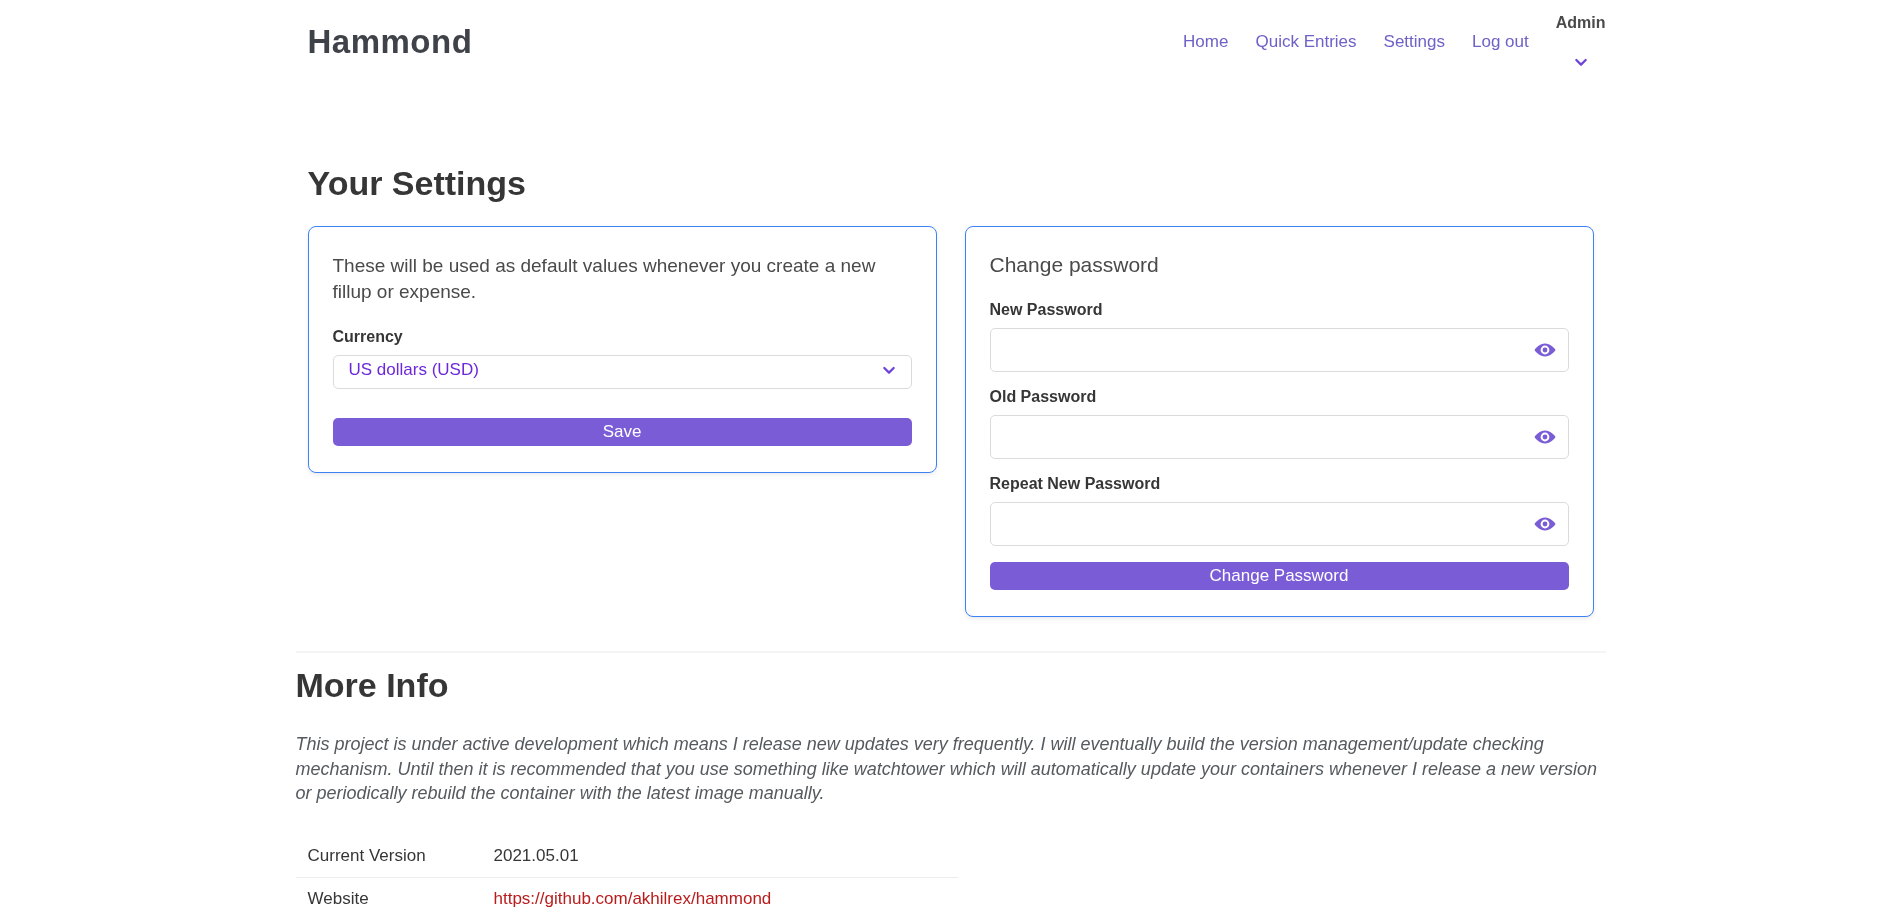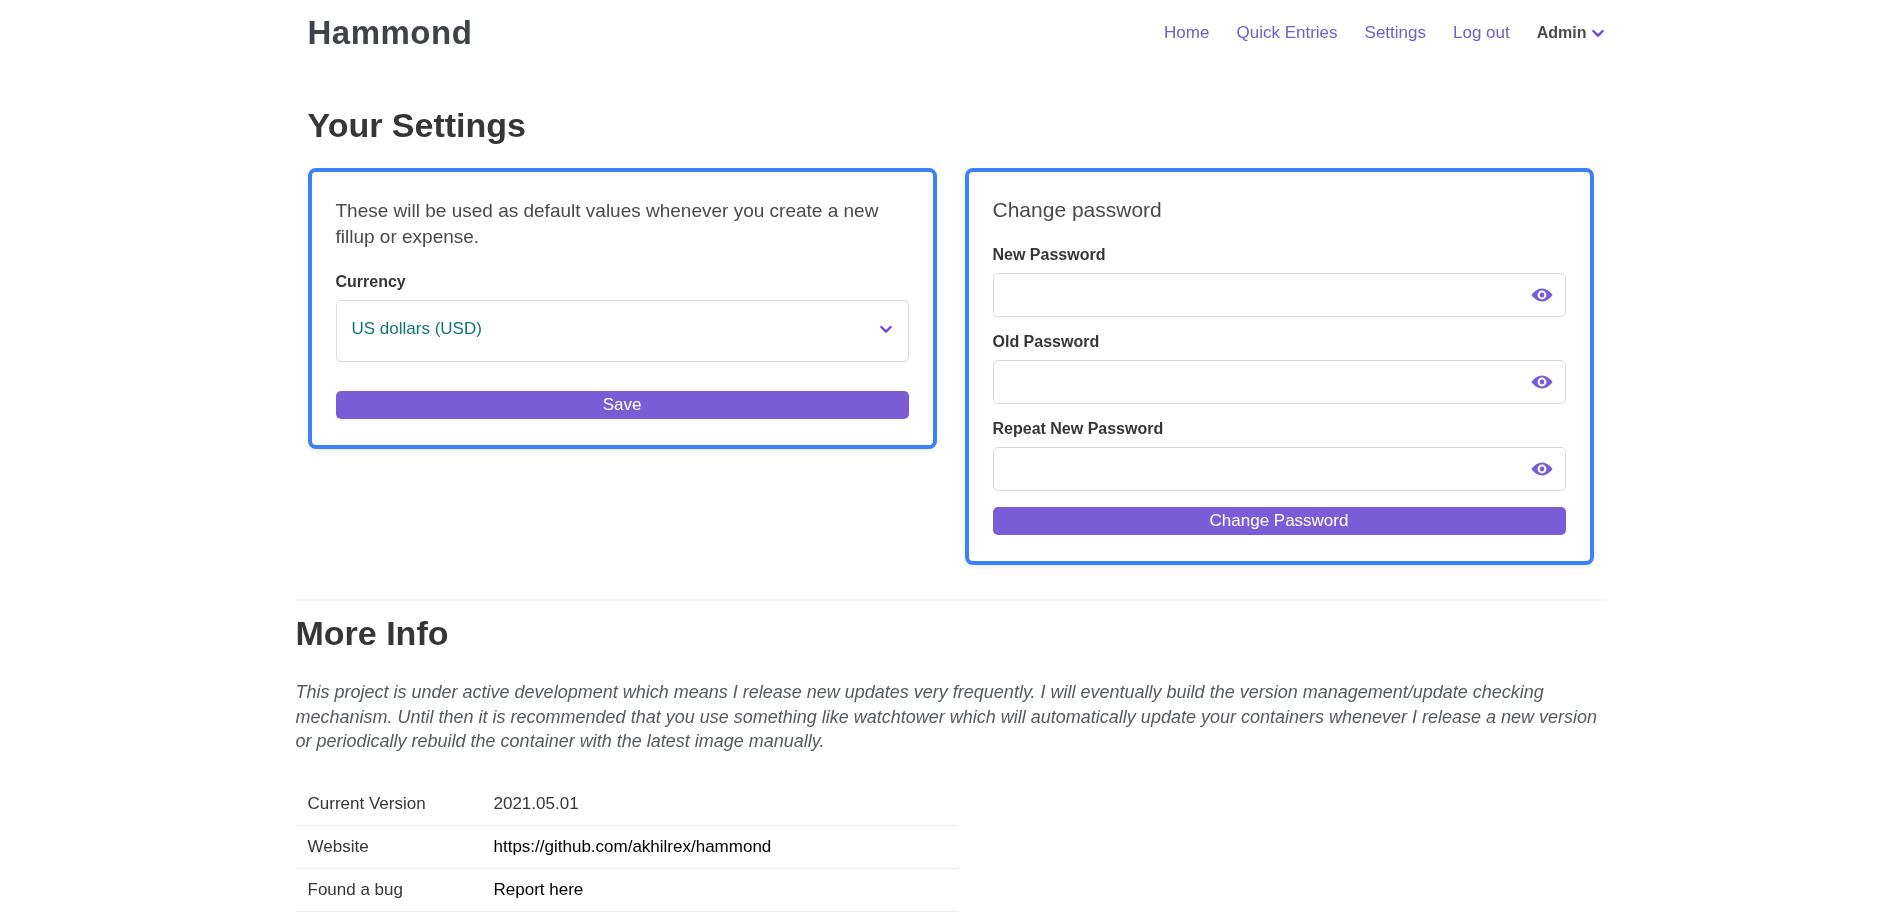--- a/index.html
+++ b/index.html
@@ -10,42 +10,42 @@
     color: #363636;
   }
   .container { width: 1310px; margin: 0 auto; }
 
   
   .site-header { padding: 14px 0 12px; }
   .site-header .container { display: flex; align-items: center; justify-content: space-between; }
   .logo { font-size: 33px; font-weight: 700; color: #3f4349; letter-spacing: 0.5px; padding-left: 12px; }
   .nav { display: flex; align-items: center; gap: 27px; }
   .nav a { text-decoration: none; color: #6e61c8; font-size: 17px; }
-  .nav .admin { display: flex; align-items: center; gap: 3px; color: #4a4a4a; font-weight: 600; cursor: pointer; }
+  .nav .admin { display: flex; align-items: center; gap: 22px; color: #4a4a4a; font-weight: 600; cursor: pointer; flex-direction: column; }
   .chev { width: 16px; height: 16px; display: inline-block; }
   .chev svg { display: block; }
 
   
   .settings-wrap { padding: 0 12px; }
-  h1.page-title { font-size: 34px; font-weight: 600; color: #363636; margin-top: 42px; }
+  h1.page-title { font-size: 34px; font-weight: 600; color: #363636; margin-top: 82px; }
   .cards { display: grid; grid-template-columns: 1fr 1fr; gap: 28px; margin-top: 23px; align-items: start; }
   .card {
     background: #fff;
-    border: 4px solid #3b82f6;
+    border: 1px solid #3b82f6;
     border-radius: 8px;
     box-shadow: 0 2px 4px rgba(10,10,10,.08);
     padding: 26px 24px;
   }
   .card-desc { font-size: 19px; line-height: 1.35; color: #4a4a4a; margin-bottom: 24px; }
   .field { margin-bottom: 18px; }
   .field-label { display: block; font-size: 16px; font-weight: 600; color: #363636; margin-bottom: 9px; }
   .select-box {
-    height: 62px; border: 1px solid #dbdbdb; border-radius: 5px;
+    height: 34px; border: 1px solid #dbdbdb; border-radius: 5px;
     display: flex; align-items: center; justify-content: space-between;
-    padding: 0 14px 4px 15px; font-size: 17px; color: #0f766e; cursor: pointer; background: #fff;
+    padding: 0 14px 4px 15px; font-size: 17px; color: #6d28d9; cursor: pointer; background: #fff;
   }
   .btn {
     display: block; width: 100%; height: 28px; border: none; border-radius: 5px;
     background: #7a5cd6; color: #ffffff; font-size: 17px; cursor: pointer;
     font-family: "Liberation Sans", sans-serif;
   }
   .save-btn { margin-top: 29px; }
 
   .card-title { font-size: 21px; font-weight: 400; color: #4a4a4a; margin-bottom: 24px; }
   .input-wrap { position: relative; }
@@ -61,21 +61,21 @@
 
   
   hr.divider { border: none; height: 2px; background: #f5f5f5; margin-top: 34px; }
   h1.more-title { font-size: 34px; font-weight: 600; color: #363636; margin-top: 13px; }
   .note {
     margin-top: 27px; font-style: italic; font-size: 18px; line-height: 1.37; color: #555a5f;
   }
   table.info { border-collapse: collapse; margin-top: 29px; width: 662px; }
   table.info td { border-bottom: 1px solid #ededed; padding: 11px 12px; font-size: 17px; color: #363636; vertical-align: top; }
   table.info td.k { width: 186px; }
-  table.info td a { color: #000000; text-decoration: none; }
+  table.info td a { color: #b91c1c; text-decoration: none; }
 </style>
 </head>
 <body>
 
 <header class="site-header">
   <div class="container">
     <div class="logo">Hammond</div>
     <nav class="nav">
       <a href="#">Home</a>
       <a href="#">Quick Entries</a>

